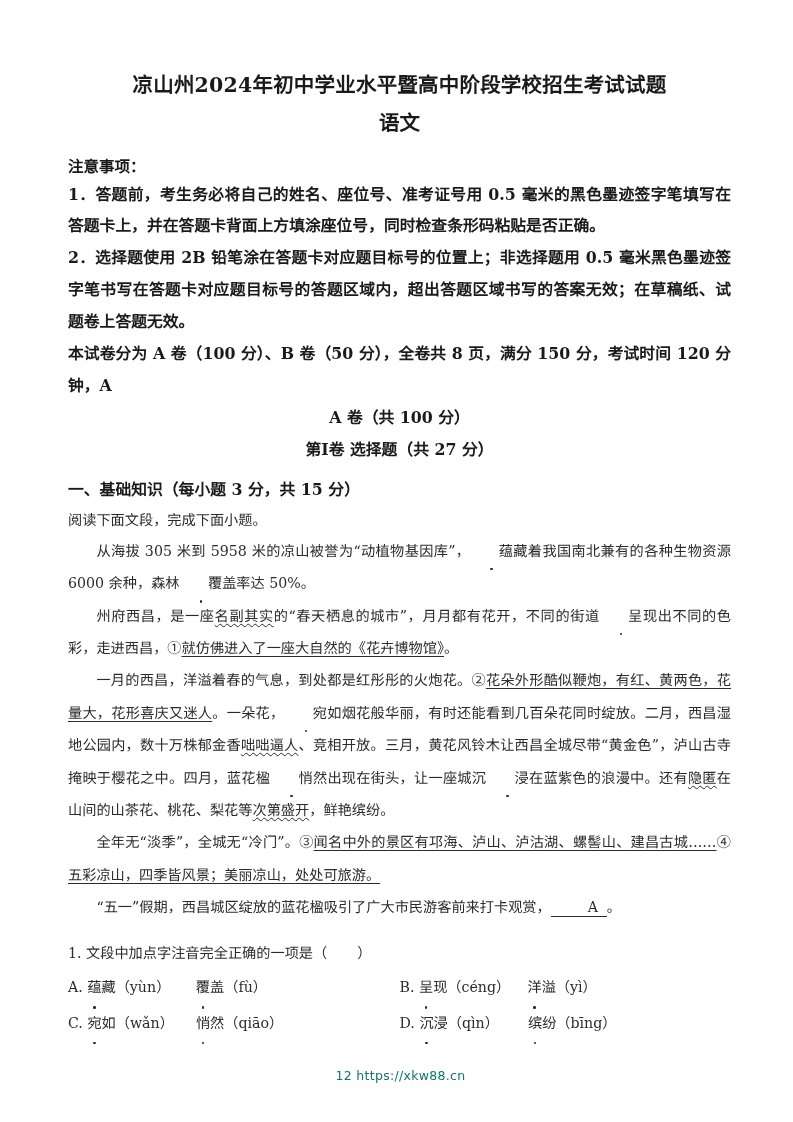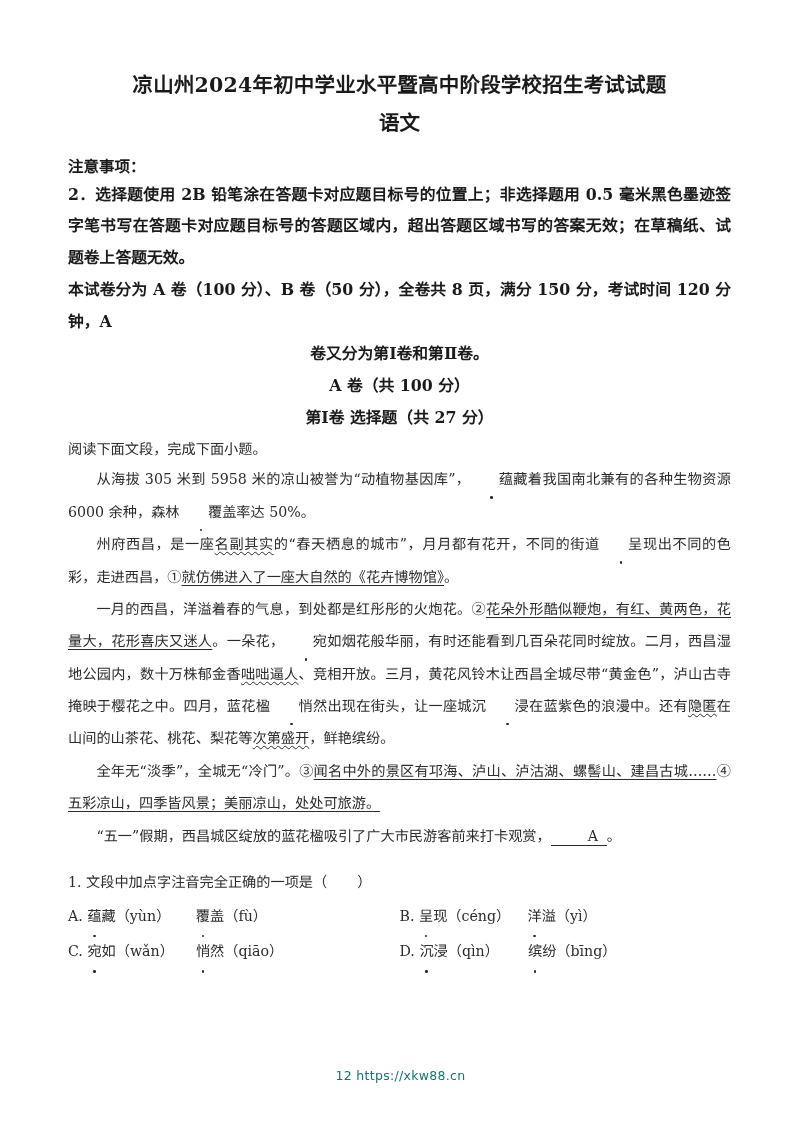--- a/index.html
+++ b/index.html
@@ -179,27 +179,28 @@
 </head>
 <body>
 
 <div class="page">
 
   <h1 class="doc-title">凉山州2024年初中学业水平暨高中阶段学校招生考试试题</h1>
   <h2 class="doc-subtitle">语文</h2>
 
   <p class="notice-head">注意事项：</p>
 
+  <p class="notice-item">1．答题前，考生务必将自己的姓名、座位号、准考证号用 0.5 毫米的黑色墨迹签字笔填写在答题卡上，并在答题卡背面上方填涂座位号，同时检查条形码粘贴是否正确。</p>
   <p class="notice-item">2．选择题使用 2B 铅笔涂在答题卡对应题目标号的位置上；非选择题用 0.5 毫米黑色墨迹签字笔书写在答题卡对应题目标号的答题区域内，超出答题区域书写的答案无效；在草稿纸、试题卷上答题无效。</p>
 
   <p class="notice-sum">本试卷分为 A 卷（100 分）、B 卷（50 分），全卷共 8 页，满分 150 分，考试时间 120 分钟，A</p>
-  <p class="notice-sum-2">卷又分为第Ⅰ卷和第Ⅱ卷。</p>
   <p class="centered-bold">A 卷（共 100 分）</p>
   <p class="centered-bold">第Ⅰ卷 选择题（共 27 分）</p>
 
+  <p class="section-head">一、基础知识（每小题 3 分，共 15 分）</p>
   <p class="lead-in">阅读下面文段，完成下面小题。</p>
 
   <p class="para">
     <span>从海拔 305 米到 5958 米的凉山被誉为“动植物基因库”，</span><span class="dot">蕴</span><span>藏着我国南北兼有的各种生物资源 6000 余种，森林</span><span class="dot">覆</span><span>盖率达 50%。</span>
   </p>
 
   <p class="para">
     <span>州府西昌，是一座</span><span class="wavy">名副其实</span><span>的“春天栖息的城市”，月月都有花开，不同的街道</span><span class="dot">呈</span><span>现出不同的色彩，走进西昌，</span><span>①</span><span class="uline">就仿佛进入了一座大自然的《花卉博物馆》</span><span>。</span>
   </p>
 

